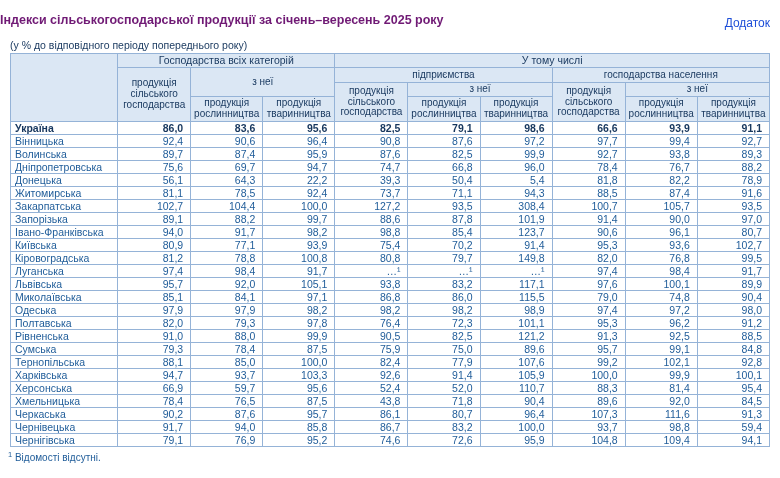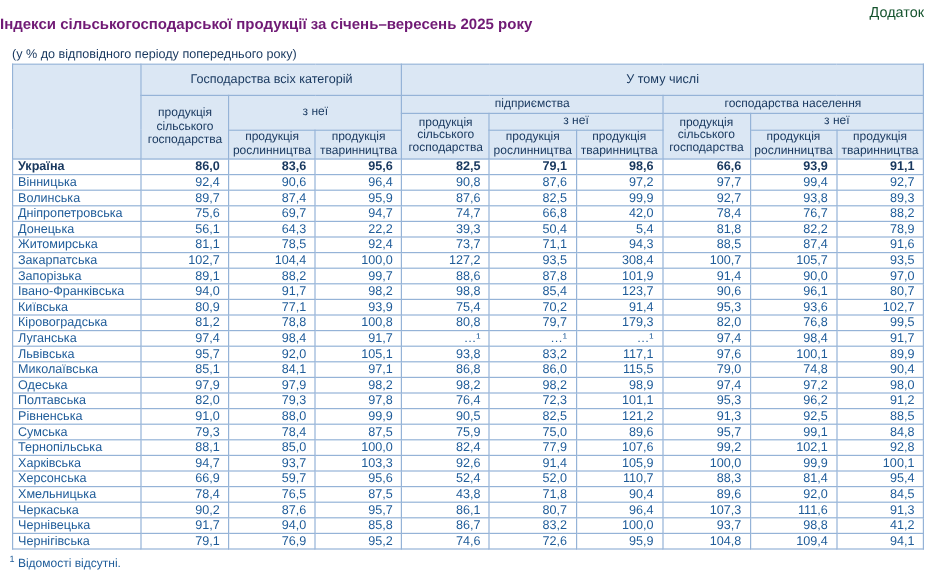--- a/index.html
+++ b/index.html
@@ -5,22 +5,22 @@
   * { box-sizing: border-box; margin: 0; padding: 0; }
   html, body {
     width: 780px; height: 478px;
     background: #ffffff;
     font-family: "Liberation Sans", sans-serif;
     overflow: hidden;
     position: relative;
   }
   .appendix {
     position: absolute;
-    top: 3px; right: 10px;
-    color: #14532d;
+    top: 16px; right: 10px;
+    color: #1d4ed8;
     font-size: 12px;
     font-weight: 500;
   }
   .page-title {
     margin-top: 13px;
     text-align: left;
     color: #701a75;
     font-size: 12.5px;
     font-weight: bold;
   }
@@ -42,21 +42,21 @@
   table.ag-table thead th {
     background: #dbe7f4;
     color: #17375e;
     font-weight: 400;
     font-size: 10px;
     line-height: 1.08;
     text-align: center;
     vertical-align: middle;
     padding: 1px 2px;
   }
-  table.ag-table thead tr.hr1 { height: 26px; }
+  table.ag-table thead tr.hr1 { height: 14px; }
   table.ag-table thead tr.hr2 { height: 15px; }
   table.ag-table thead tr.hr3 { height: 12px; }
   table.ag-table thead tr.hr4 { height: 24px; }
   table.ag-table thead th.grp { font-size: 10.5px; }
   table.ag-table tbody td {
     height: 13px;
     font-size: 10.5px;
     color: #1f5c99;
     background: #ffffff;
     line-height: 12px;
@@ -168,21 +168,21 @@
         <td class="val">93,8</td>
         <td class="val">89,3</td>
       </tr>
       <tr>
         <td class="region">Дніпропетровська</td>
         <td class="val">75,6</td>
         <td class="val">69,7</td>
         <td class="val">94,7</td>
         <td class="val">74,7</td>
         <td class="val">66,8</td>
-        <td class="val">42,0</td>
+        <td class="val">96,0</td>
         <td class="val">78,4</td>
         <td class="val">76,7</td>
         <td class="val">88,2</td>
       </tr>
       <tr>
         <td class="region">Донецька</td>
         <td class="val">56,1</td>
         <td class="val">64,3</td>
         <td class="val">22,2</td>
         <td class="val">39,3</td>
@@ -252,21 +252,21 @@
         <td class="val">93,6</td>
         <td class="val">102,7</td>
       </tr>
       <tr>
         <td class="region">Кіровоградська</td>
         <td class="val">81,2</td>
         <td class="val">78,8</td>
         <td class="val">100,8</td>
         <td class="val">80,8</td>
         <td class="val">79,7</td>
-        <td class="val">179,3</td>
+        <td class="val">149,8</td>
         <td class="val">82,0</td>
         <td class="val">76,8</td>
         <td class="val">99,5</td>
       </tr>
       <tr>
         <td class="region">Луганська</td>
         <td class="val">97,4</td>
         <td class="val">98,4</td>
         <td class="val">91,7</td>
         <td class="val">…¹</td>
@@ -411,21 +411,21 @@
       <tr>
         <td class="region">Чернівецька</td>
         <td class="val">91,7</td>
         <td class="val">94,0</td>
         <td class="val">85,8</td>
         <td class="val">86,7</td>
         <td class="val">83,2</td>
         <td class="val">100,0</td>
         <td class="val">93,7</td>
         <td class="val">98,8</td>
-        <td class="val">41,2</td>
+        <td class="val">59,4</td>
       </tr>
       <tr>
         <td class="region">Чернігівська</td>
         <td class="val">79,1</td>
         <td class="val">76,9</td>
         <td class="val">95,2</td>
         <td class="val">74,6</td>
         <td class="val">72,6</td>
         <td class="val">95,9</td>
         <td class="val">104,8</td>

